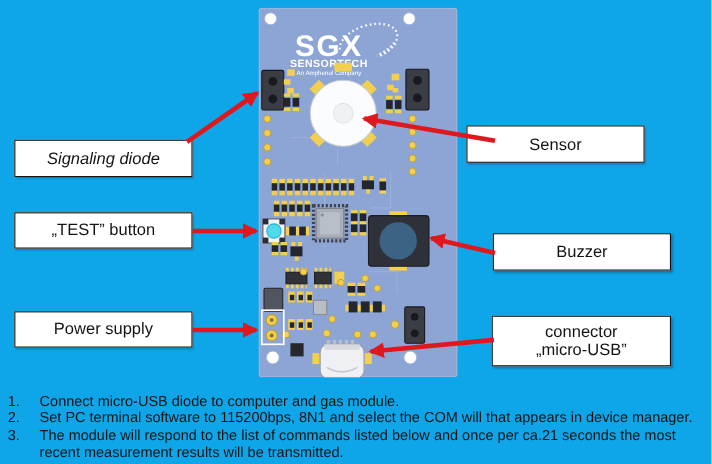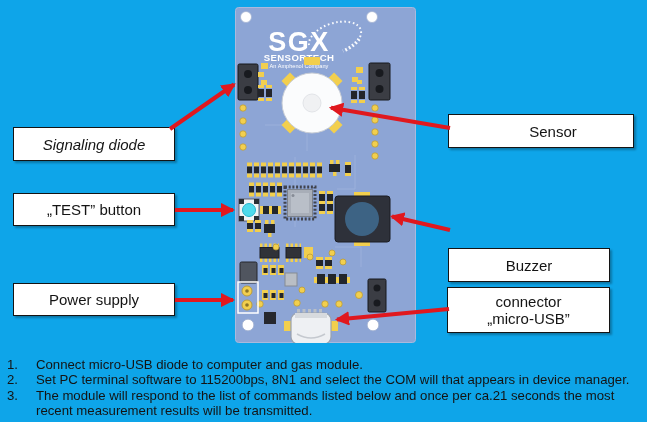--- a/index.html
+++ b/index.html
@@ -284,24 +284,24 @@
 
   <div class="callout" style="left:13px;top:127px;width:160px;height:32px;font-style:italic;">
     <span>Signaling diode</span>
   </div>
   <div class="callout" style="left:13px;top:193px;width:160px;height:31px;">
     <span>„TEST” button</span>
   </div>
   <div class="callout" style="left:13px;top:283px;width:160px;height:31px;">
     <span>Power supply</span>
   </div>
-  <div class="callout" style="left:448px;top:114px;width:160px;height:32px;padding-left:24px;">
+  <div class="callout" style="left:424px;top:114px;width:160px;height:32px;">
     <span>Sensor</span>
   </div>
-  <div class="callout" style="left:448px;top:212px;width:160px;height:32px;margin-top:36px;">
+  <div class="callout" style="left:448px;top:212px;width:160px;height:32px;">
     <span>Buzzer</span>
   </div>
   <div class="callout" style="left:447px;top:287px;width:161px;height:44px;flex-direction:column;">
     <span>connector</span>
     <span>„micro-USB”</span>
   </div>
 
   <svg class="arrows" viewBox="0 0 647 422">
     <defs>
       <marker id="ah" viewBox="0 0 10 10" refX="8.5" refY="5" markerWidth="3.4" markerHeight="3.4" orient="auto-start-reverse">

